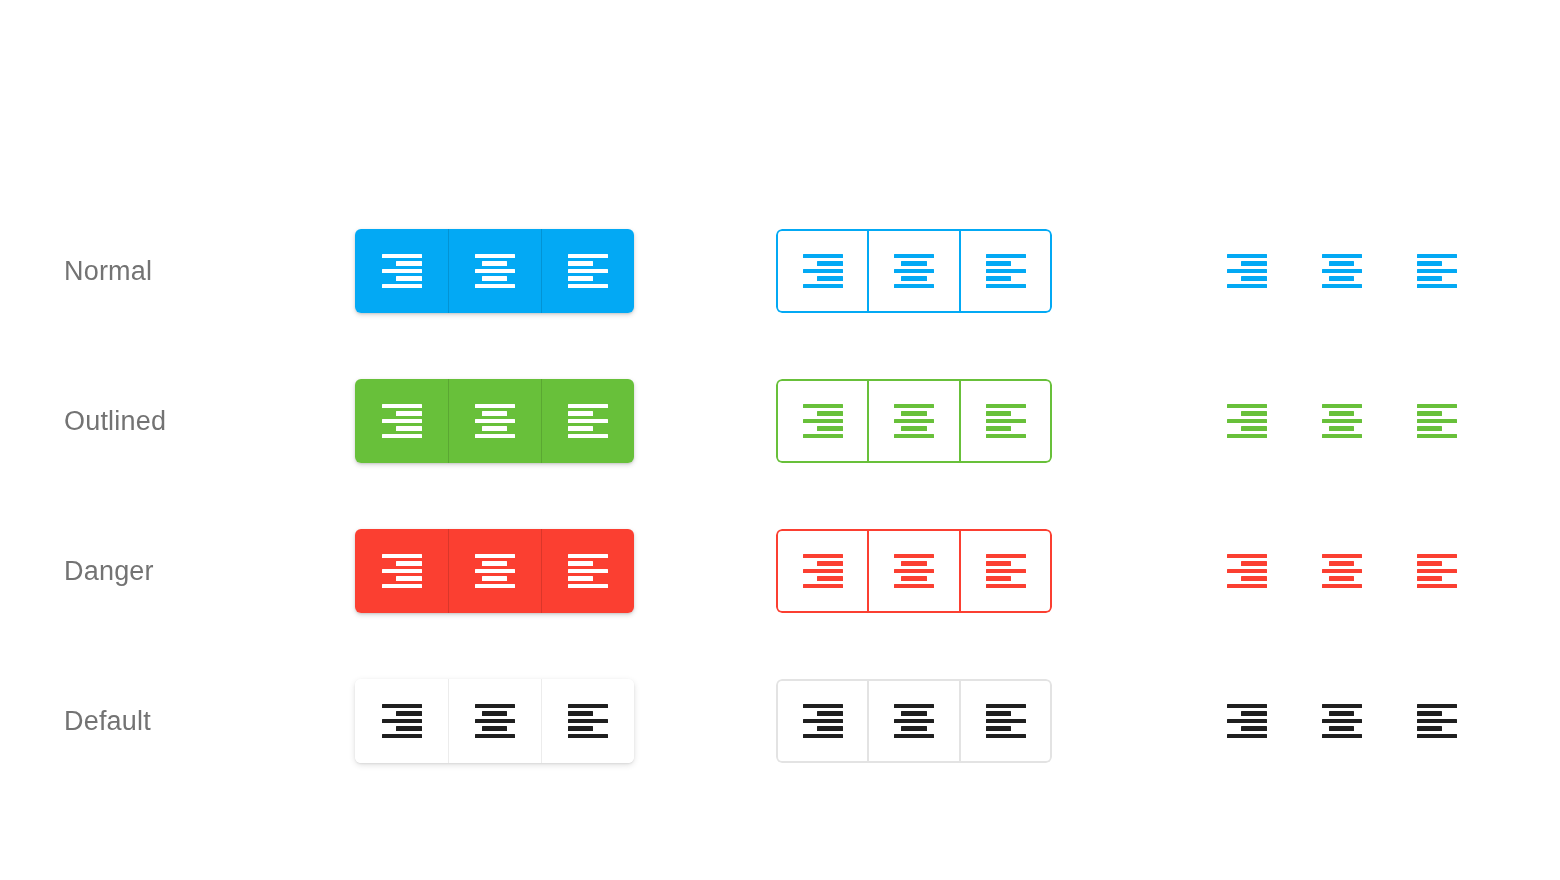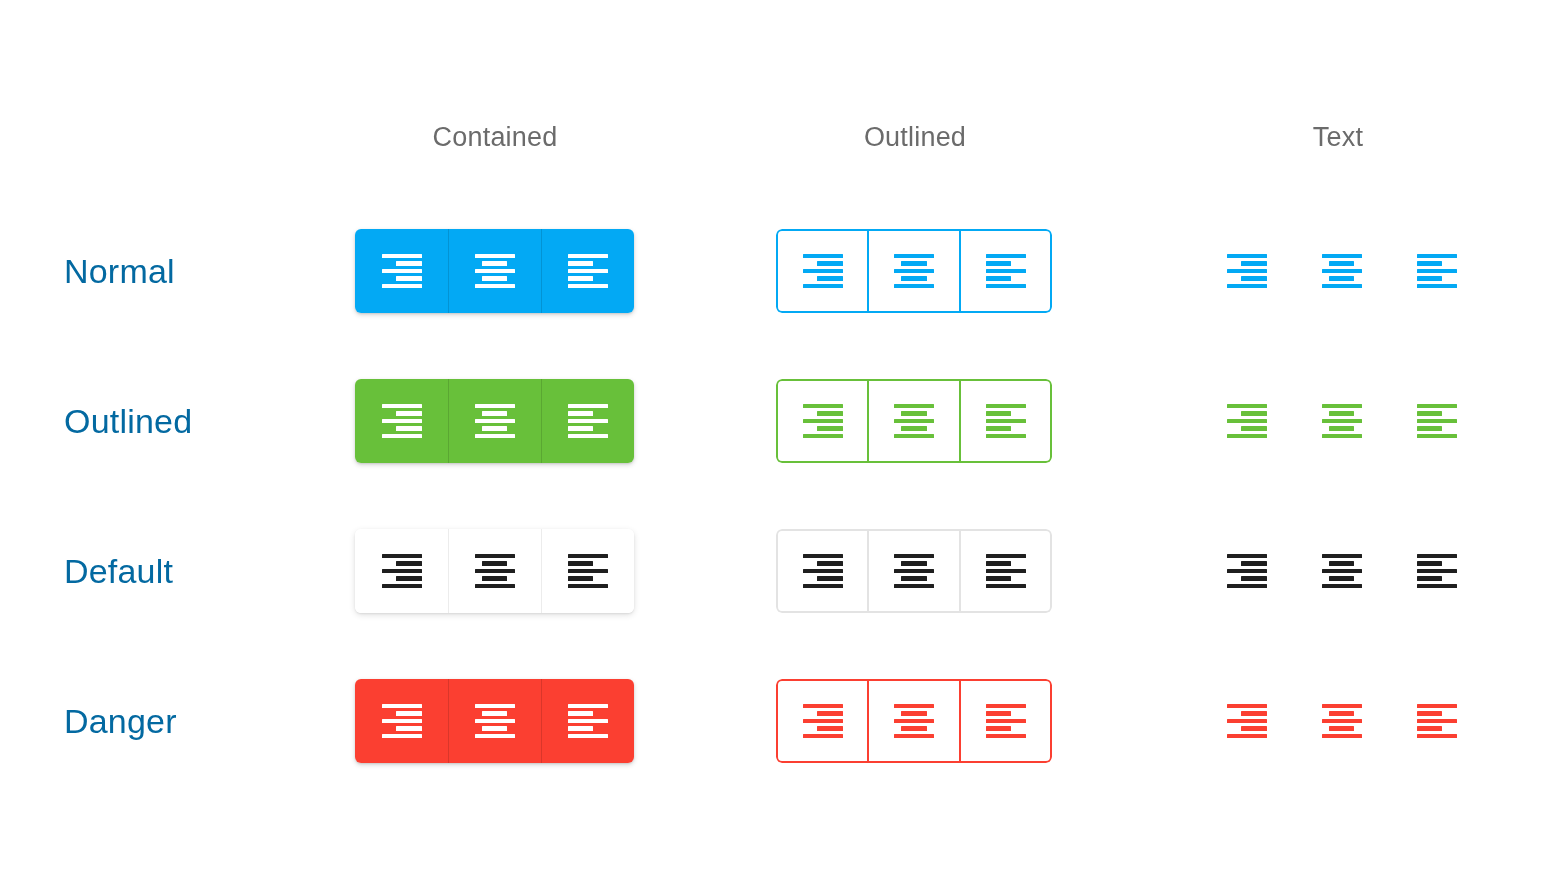--- a/index.html
+++ b/index.html
@@ -52,22 +52,22 @@
     position: relative;
     height: 150px;
     width: 1560px;
   }
 
   .row-label {
     position: absolute;
     left: 64px;
     top: 50%;
     transform: translateY(-50%);
-    font-size: 34px;
-    color: #0369a1;
+    font-size: 27px;
+    color: #737373;
     font-weight: 400;
     white-space: nowrap;
     letter-spacing: 0.2px;
   }
 
   
   .group-slot {
     position: absolute;
     top: 50%;
     transform: translateY(-50%);
@@ -176,25 +176,20 @@
 
   .align-icon.align-right  { align-items: flex-end; }
   .align-icon.align-center { align-items: center; }
   .align-icon.align-left   { align-items: flex-start; }
 </style>
 </head>
 <body>
 
 <div class="page">
 
-  <div class="col-headers">
-    <div class="col-header c0">Contained</div>
-    <div class="col-header c1">Outlined</div>
-    <div class="col-header c2">Text</div>
-  </div>
 
   <div class="rows" id="rows-container">
       <div class="row">
         <div class="row-label">Normal</div>
         <div class="group-slot slot-contained">
           <div class="btn-group contained variant-normal">
             <button class="btn" title="Align right" style="background: rgb(3, 169, 244);">
               <span class="align-icon align-right" style="color: rgb(255, 255, 255);">
                 <span class="ln long"></span>
                 <span class="ln short"></span>
@@ -376,20 +371,116 @@
                 <span class="ln short"></span>
                 <span class="ln long"></span>
                 <span class="ln short"></span>
                 <span class="ln long"></span>
               </span>
             </button>
           </div>
         </div>
       </div>
       <div class="row">
+        <div class="row-label">Danger</div>
+        <div class="group-slot slot-contained">
+          <div class="btn-group contained variant-danger">
+            <button class="btn" title="Align right" style="background: rgb(251, 63, 49);">
+              <span class="align-icon align-right" style="color: rgb(255, 255, 255);">
+                <span class="ln long"></span>
+                <span class="ln short"></span>
+                <span class="ln long"></span>
+                <span class="ln short"></span>
+                <span class="ln long"></span>
+              </span>
+            </button>
+            <button class="btn" title="Align center" style="background: rgb(251, 63, 49);">
+              <span class="align-icon align-center" style="color: rgb(255, 255, 255);">
+                <span class="ln long"></span>
+                <span class="ln short"></span>
+                <span class="ln long"></span>
+                <span class="ln short"></span>
+                <span class="ln long"></span>
+              </span>
+            </button>
+            <button class="btn" title="Align left" style="background: rgb(251, 63, 49);">
+              <span class="align-icon align-left" style="color: rgb(255, 255, 255);">
+                <span class="ln long"></span>
+                <span class="ln short"></span>
+                <span class="ln long"></span>
+                <span class="ln short"></span>
+                <span class="ln long"></span>
+              </span>
+            </button>
+          </div>
+        </div>
+        <div class="group-slot slot-outlined">
+          <div class="btn-group outlined variant-danger">
+            <button class="btn" title="Align right" style="border-color: rgb(251, 63, 49);">
+              <span class="align-icon align-right" style="color: rgb(251, 63, 49);">
+                <span class="ln long"></span>
+                <span class="ln short"></span>
+                <span class="ln long"></span>
+                <span class="ln short"></span>
+                <span class="ln long"></span>
+              </span>
+            </button>
+            <button class="btn" title="Align center" style="border-color: rgb(251, 63, 49);">
+              <span class="align-icon align-center" style="color: rgb(251, 63, 49);">
+                <span class="ln long"></span>
+                <span class="ln short"></span>
+                <span class="ln long"></span>
+                <span class="ln short"></span>
+                <span class="ln long"></span>
+              </span>
+            </button>
+            <button class="btn" title="Align left" style="border-color: rgb(251, 63, 49);">
+              <span class="align-icon align-left" style="color: rgb(251, 63, 49);">
+                <span class="ln long"></span>
+                <span class="ln short"></span>
+                <span class="ln long"></span>
+                <span class="ln short"></span>
+                <span class="ln long"></span>
+              </span>
+            </button>
+          </div>
+        </div>
+        <div class="group-slot slot-text">
+          <div class="btn-group text variant-danger">
+            <button class="btn" title="Align right">
+              <span class="align-icon align-right" style="color: rgb(251, 63, 49);">
+                <span class="ln long"></span>
+                <span class="ln short"></span>
+                <span class="ln long"></span>
+                <span class="ln short"></span>
+                <span class="ln long"></span>
+              </span>
+            </button>
+            <button class="btn" title="Align center">
+              <span class="align-icon align-center" style="color: rgb(251, 63, 49);">
+                <span class="ln long"></span>
+                <span class="ln short"></span>
+                <span class="ln long"></span>
+                <span class="ln short"></span>
+                <span class="ln long"></span>
+              </span>
+            </button>
+            <button class="btn" title="Align left">
+              <span class="align-icon align-left" style="color: rgb(251, 63, 49);">
+                <span class="ln long"></span>
+                <span class="ln short"></span>
+                <span class="ln long"></span>
+                <span class="ln short"></span>
+                <span class="ln long"></span>
+              </span>
+            </button>
+          </div>
+        </div>
+      </div>
+      <div class="row">
         <div class="row-label">Default</div>
         <div class="group-slot slot-contained">
           <div class="btn-group contained variant-default">
             <button class="btn" title="Align right" style="background: rgb(255, 255, 255);">
               <span class="align-icon align-right" style="color: rgb(31, 31, 31);">
                 <span class="ln long"></span>
                 <span class="ln short"></span>
                 <span class="ln long"></span>
                 <span class="ln short"></span>
                 <span class="ln long"></span>
@@ -471,111 +562,15 @@
                 <span class="ln long"></span>
                 <span class="ln short"></span>
                 <span class="ln long"></span>
                 <span class="ln short"></span>
                 <span class="ln long"></span>
               </span>
             </button>
           </div>
         </div>
       </div>
-      <div class="row">
-        <div class="row-label">Danger</div>
-        <div class="group-slot slot-contained">
-          <div class="btn-group contained variant-danger">
-            <button class="btn" title="Align right" style="background: rgb(251, 63, 49);">
-              <span class="align-icon align-right" style="color: rgb(255, 255, 255);">
-                <span class="ln long"></span>
-                <span class="ln short"></span>
-                <span class="ln long"></span>
-                <span class="ln short"></span>
-                <span class="ln long"></span>
-              </span>
-            </button>
-            <button class="btn" title="Align center" style="background: rgb(251, 63, 49);">
-              <span class="align-icon align-center" style="color: rgb(255, 255, 255);">
-                <span class="ln long"></span>
-                <span class="ln short"></span>
-                <span class="ln long"></span>
-                <span class="ln short"></span>
-                <span class="ln long"></span>
-              </span>
-            </button>
-            <button class="btn" title="Align left" style="background: rgb(251, 63, 49);">
-              <span class="align-icon align-left" style="color: rgb(255, 255, 255);">
-                <span class="ln long"></span>
-                <span class="ln short"></span>
-                <span class="ln long"></span>
-                <span class="ln short"></span>
-                <span class="ln long"></span>
-              </span>
-            </button>
-          </div>
-        </div>
-        <div class="group-slot slot-outlined">
-          <div class="btn-group outlined variant-danger">
-            <button class="btn" title="Align right" style="border-color: rgb(251, 63, 49);">
-              <span class="align-icon align-right" style="color: rgb(251, 63, 49);">
-                <span class="ln long"></span>
-                <span class="ln short"></span>
-                <span class="ln long"></span>
-                <span class="ln short"></span>
-                <span class="ln long"></span>
-              </span>
-            </button>
-            <button class="btn" title="Align center" style="border-color: rgb(251, 63, 49);">
-              <span class="align-icon align-center" style="color: rgb(251, 63, 49);">
-                <span class="ln long"></span>
-                <span class="ln short"></span>
-                <span class="ln long"></span>
-                <span class="ln short"></span>
-                <span class="ln long"></span>
-              </span>
-            </button>
-            <button class="btn" title="Align left" style="border-color: rgb(251, 63, 49);">
-              <span class="align-icon align-left" style="color: rgb(251, 63, 49);">
-                <span class="ln long"></span>
-                <span class="ln short"></span>
-                <span class="ln long"></span>
-                <span class="ln short"></span>
-                <span class="ln long"></span>
-              </span>
-            </button>
-          </div>
-        </div>
-        <div class="group-slot slot-text">
-          <div class="btn-group text variant-danger">
-            <button class="btn" title="Align right">
-              <span class="align-icon align-right" style="color: rgb(251, 63, 49);">
-                <span class="ln long"></span>
-                <span class="ln short"></span>
-                <span class="ln long"></span>
-                <span class="ln short"></span>
-                <span class="ln long"></span>
-              </span>
-            </button>
-            <button class="btn" title="Align center">
-              <span class="align-icon align-center" style="color: rgb(251, 63, 49);">
-                <span class="ln long"></span>
-                <span class="ln short"></span>
-                <span class="ln long"></span>
-                <span class="ln short"></span>
-                <span class="ln long"></span>
-              </span>
-            </button>
-            <button class="btn" title="Align left">
-              <span class="align-icon align-left" style="color: rgb(251, 63, 49);">
-                <span class="ln long"></span>
-                <span class="ln short"></span>
-                <span class="ln long"></span>
-                <span class="ln short"></span>
-                <span class="ln long"></span>
-              </span>
-            </button>
-          </div>
-        </div>
-      </div>
     </div>
 
 </div>
 
 </body></html>

